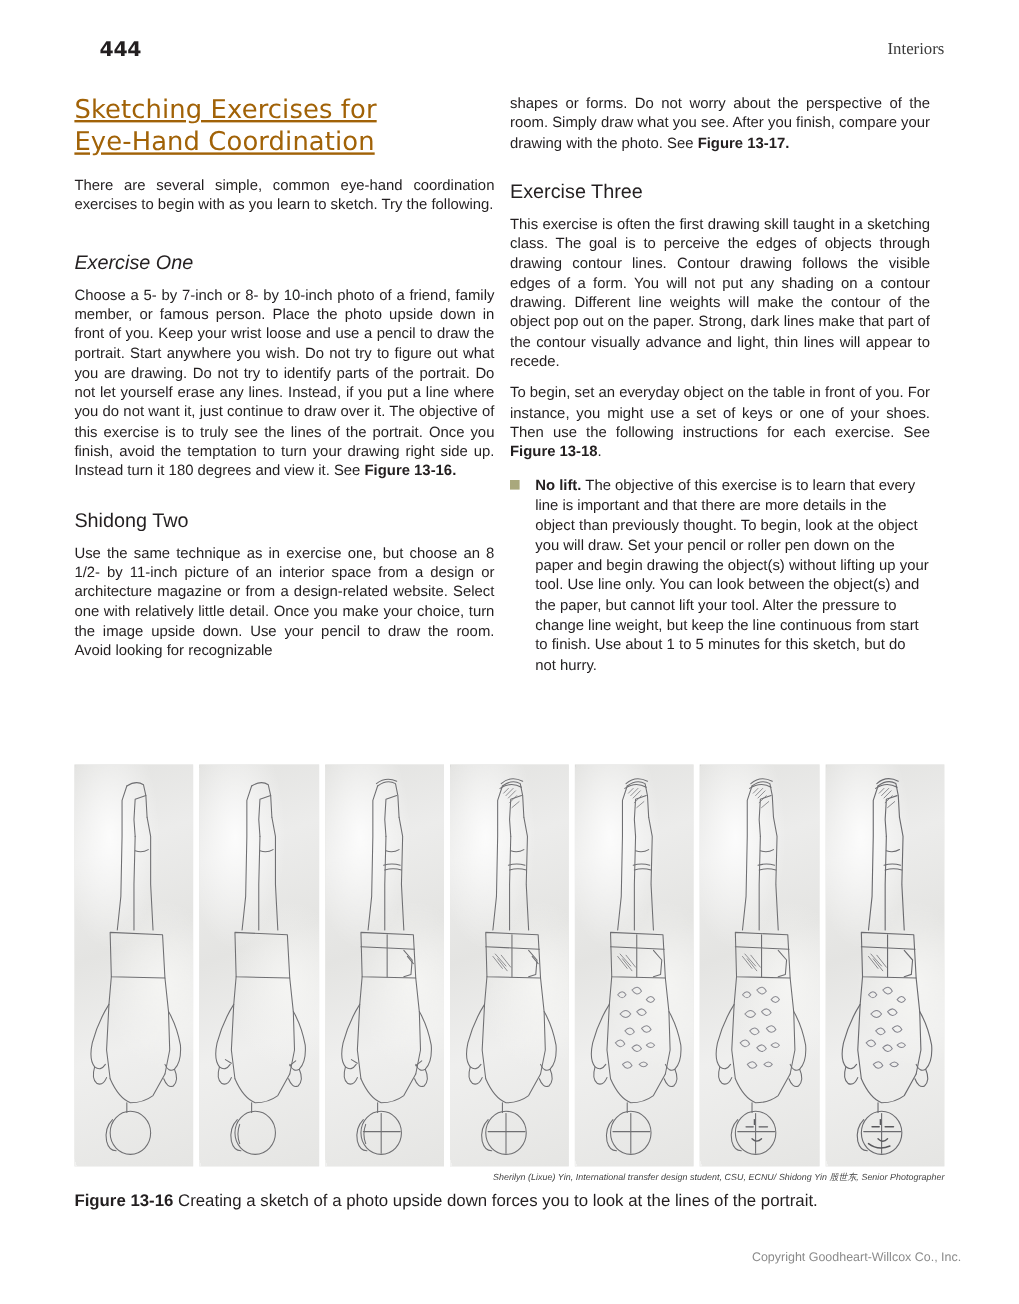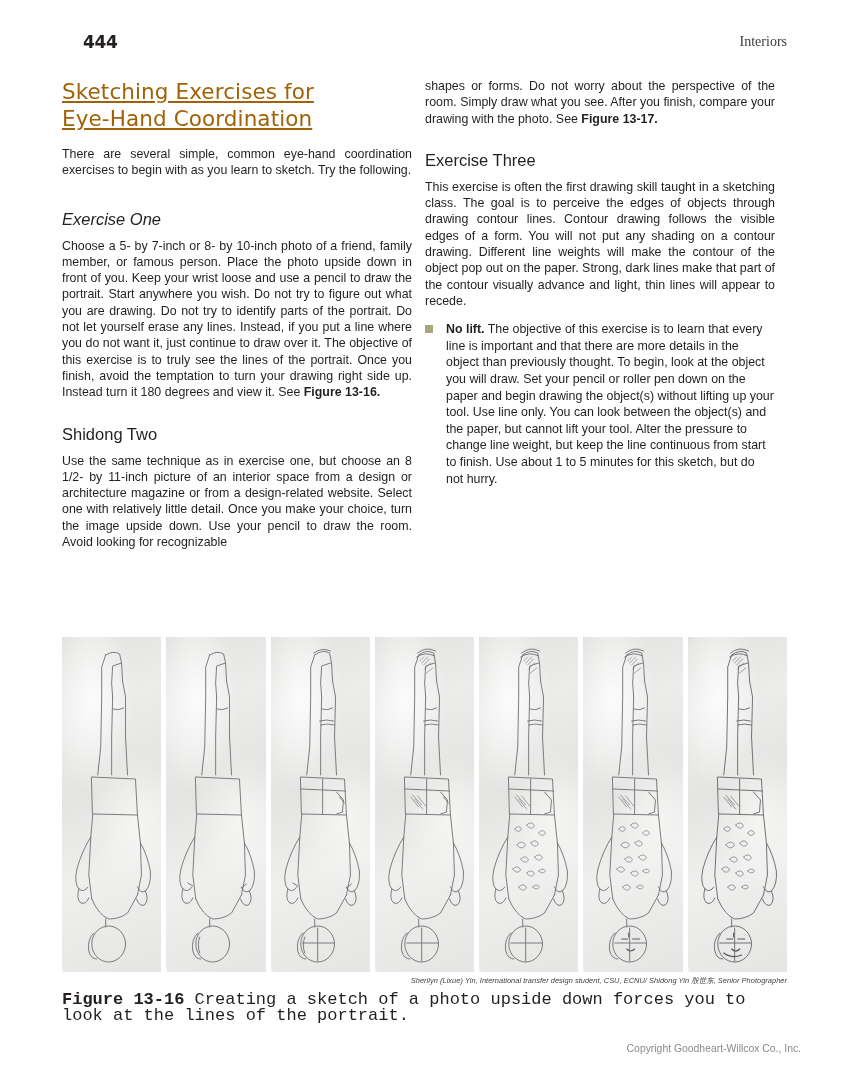--- a/index.html
+++ b/index.html
@@ -151,22 +151,22 @@
     text-align: right;
     font-family: "Liberation Sans", sans-serif;
     font-style: italic;
     font-size: 7.4px;
     line-height: 10px;
     color: #3f3f3f;
     letter-spacing: 0.05px;
   }
   .fig-caption {
     margin-top: 6px;
-    font-family: Liberation Mono, monospace;
-    font-size: 17px;
+    font-family: Liberation Sans, sans-serif;
+    font-size: 14px;
     line-height: 16px;
     color: #231f20;
   }
   .fig-caption .fig-num { font-weight: bold; }
 
   
   .copyright {
     position: absolute;
     right: 48px;
     top: 1043px;
@@ -204,20 +204,21 @@
   </div>
 
   <div class="col col-right">
 
     <p class="body"><span>shapes or forms. Do not worry about the perspective of the room. Simply draw what you see. After you finish, compare your drawing with the photo. See </span><span class="b">Figure 13-17.</span></p>
 
     <h2 class="sub-head">Exercise Three</h2>
 
     <p class="body">This exercise is often the first drawing skill taught in a sketching class. The goal is to perceive the edges of objects through drawing contour lines. Contour drawing follows the visible edges of a form. You will not put any shading on a contour drawing. Different line weights will make the contour of the object pop out on the paper. Strong, dark lines make that part of the contour visually advance and light, thin lines will appear to recede.</p>
 
+    <p class="body"><span>To begin, set an everyday object on the table in front of you. For instance, you might use a set of keys or one of your shoes. Then use the following instructions for each exercise. See </span><span class="b">Figure 13-18</span><span>.</span></p>
 
     <ul class="bullets">
       <li>
         <span class="bullet-square"></span><span class="b">No lift.</span><span> The objective of this exercise is to learn that every line is important and that there are more details in the object than previously thought. To begin, look at the object you will draw. Set your pencil or roller pen down on the paper and begin drawing the object(s) without lifting up your tool. Use line only. You can look between the object(s) and the paper, but cannot lift your tool. Alter the pressure to change line weight, but keep the line continuous from start to finish. Use about 1 to 5 minutes for this sketch, but do not hurry.</span>
       </li>
     </ul>
   </div>
 
   <div class="figure-block">
 

